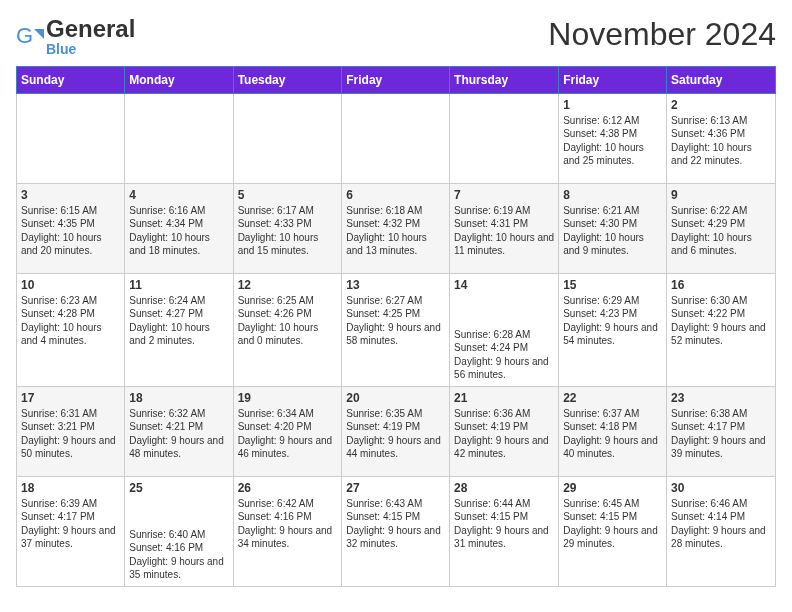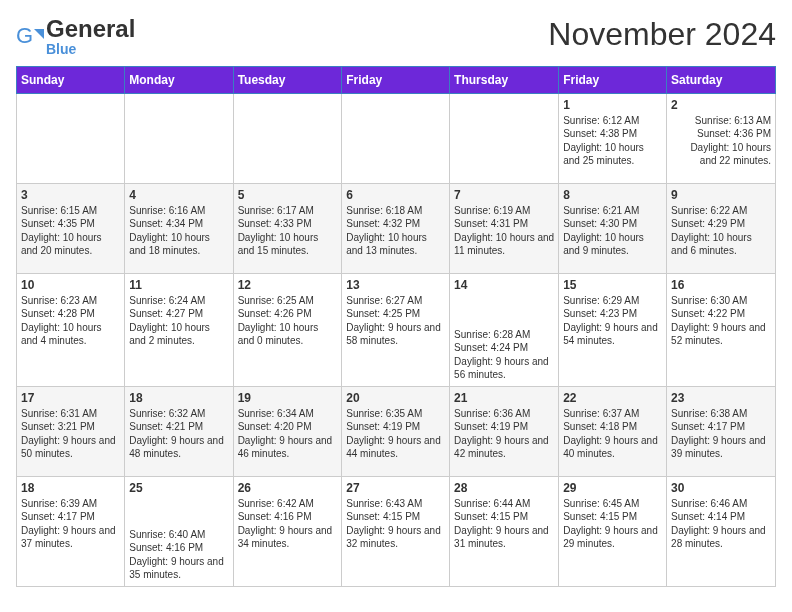--- a/index.html
+++ b/index.html
@@ -131,21 +131,21 @@
         <td class="empty-cell"></td>
         <td class="empty-cell"></td>
         <td>
           <div class="day-number">1</div>
           <div class="day-info" style="white-space: pre-line;">Sunrise: 6:12 AM
 Sunset: 4:38 PM
 Daylight: 10 hours and 25 minutes.</div>
         </td>
         <td>
           <div class="day-number">2</div>
-          <div class="day-info" style="white-space: pre-line; text-align: right;">Sunrise: 6:13 AM
+          <div class="day-info" style="white-space: pre-line;">Sunrise: 6:13 AM
 Sunset: 4:36 PM
 Daylight: 10 hours and 22 minutes.</div>
         </td>
       </tr>
       <tr>
         <td>
           <div class="day-number">3</div>
           <div class="day-info" style="white-space: pre-line;">Sunrise: 6:15 AM
 Sunset: 4:35 PM
 Daylight: 10 hours and 20 minutes.</div>

